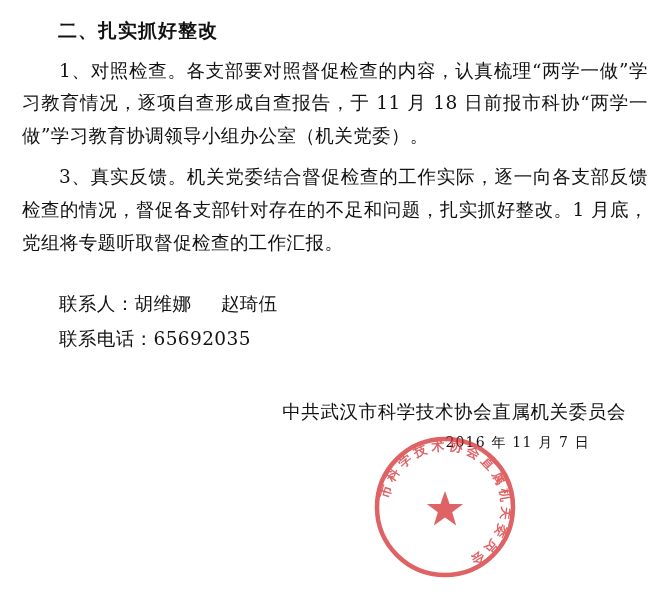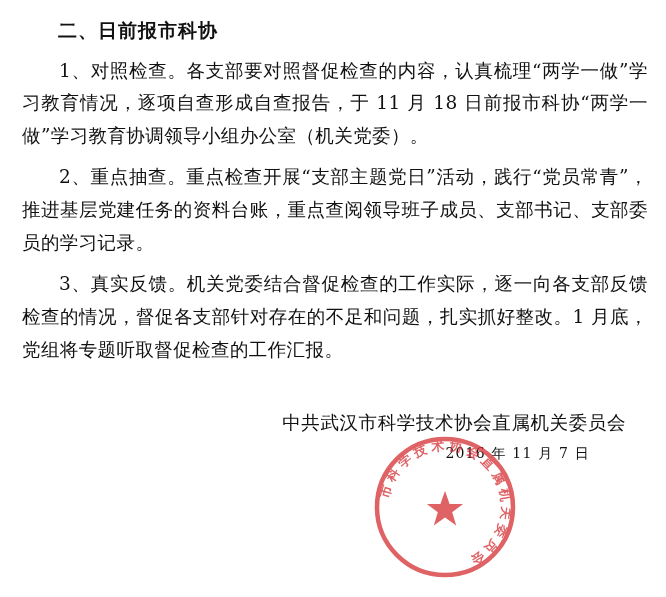--- a/index.html
+++ b/index.html
@@ -82,26 +82,29 @@
     font-size: 13px;
     font-weight: bold;
     fill: #d3262b;
   }
 </style>
 </head>
 <body>
 
 <div class="page">
 
-  <div class="heading">二、日前报市科协</div>
+  <div class="heading">二、扎实抓好整改</div>
 
   <p class="para">1、对照检查。各支部要对照督促检查的内容，认真梳理“两学一做”学习教育情况，逐项自查形成自查报告，于 11 月 18 日前报市科协“两学一做”学习教育协调领导小组办公室（机关党委）。</p>
-  <p class="para">2、重点抽查。重点检查开展“支部主题党日”活动，践行“党员常青”，推进基层党建任务的资料台账，重点查阅领导班子成员、支部书记、支部委员的学习记录。</p>
   <p class="para">3、真实反馈。机关党委结合督促检查的工作实际，逐一向各支部反馈检查的情况，督促各支部针对存在的不足和问题，扎实抓好整改。1 月底，党组将专题听取督促检查的工作汇报。</p>
 
+  <div class="contact-block">
+    <p class="contact-line"><span>联系人：</span><span>胡维娜</span><span class="gap-name"></span><span>赵琦伍</span></p>
+    <p class="contact-line"><span>联系电话：</span><span>65692035</span></p>
+  </div>
 
   <div class="signature">
     <div class="sig-org">中共武汉市科学技术协会直属机关委员会</div>
     <div class="sig-date">2016 年 11 月 7 日</div>
   </div>
 
   <div class="seal">
     <svg width="150" height="150" viewBox="0 0 150 150" aria-hidden="true">
       <defs>
         <path id="sealArc" d="M 75,75 m -57,0 a 57,57 0 1,1 114,0 a 57,57 0 1,1 -114,0"></path>

